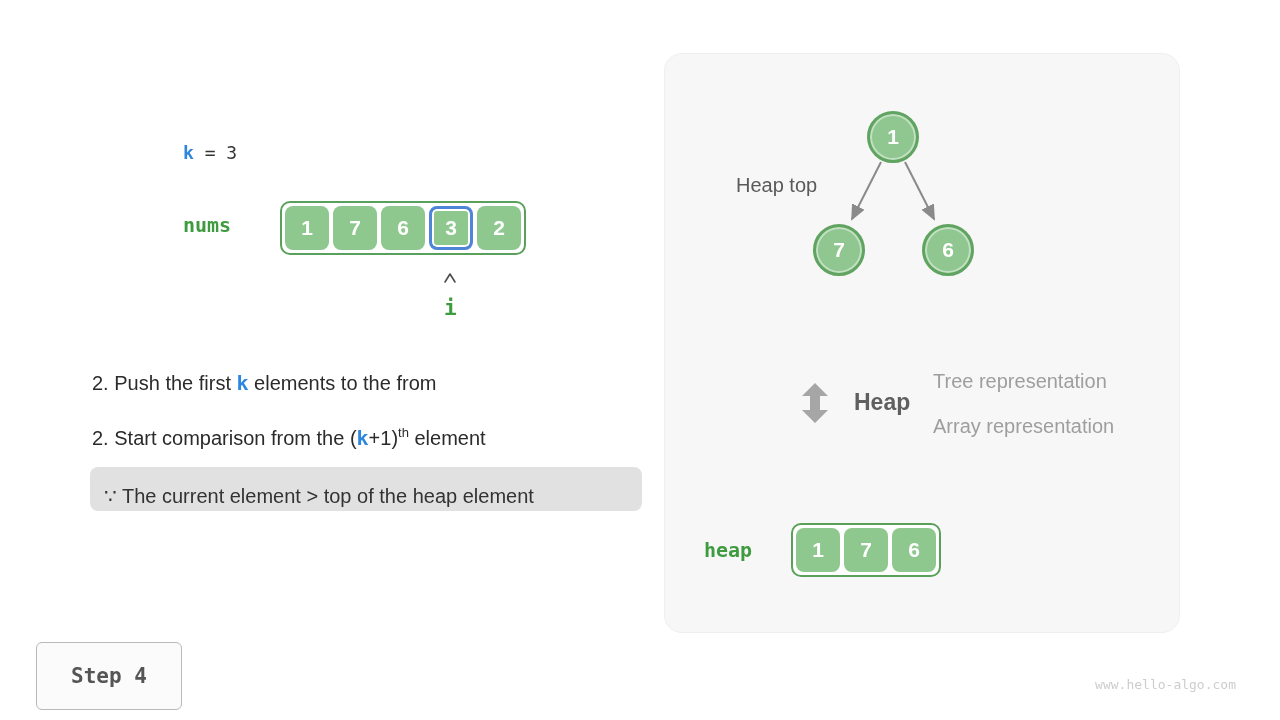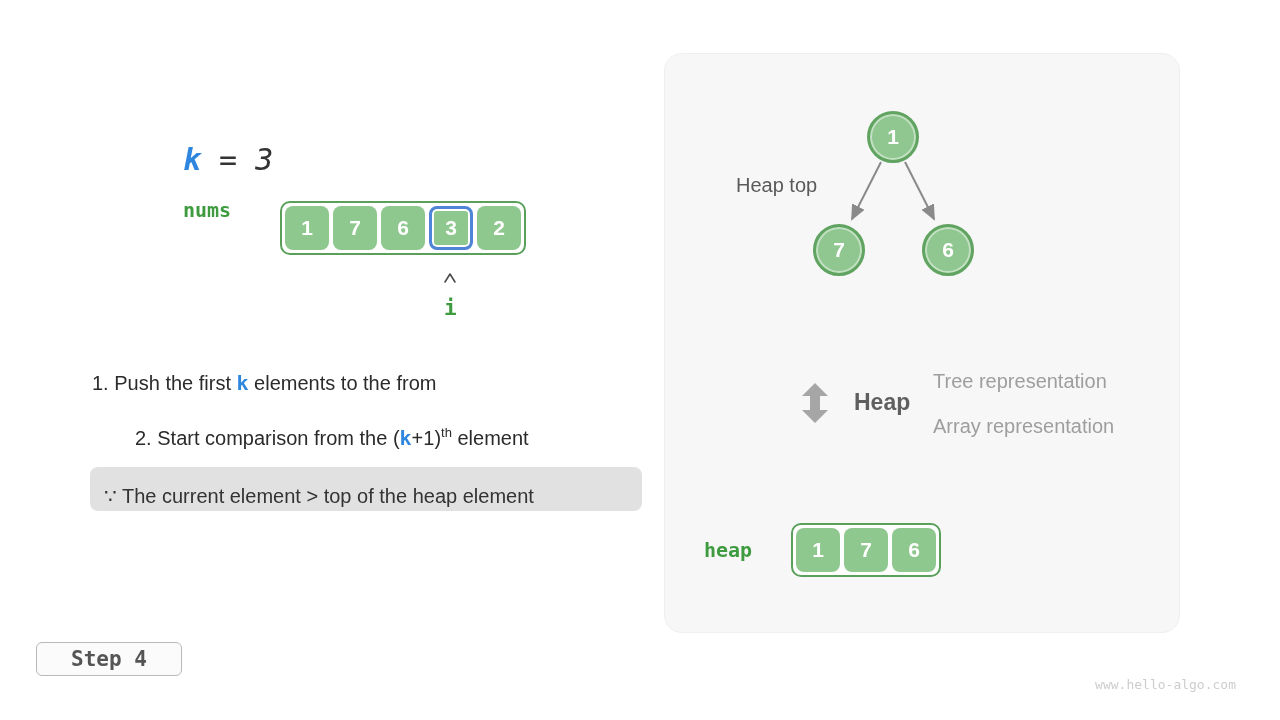--- a/index.html
+++ b/index.html
@@ -10,29 +10,29 @@
     position:relative;
     overflow:hidden;
     color:#2e2e2e;
   }
   .abs { position:absolute; }
 
   
   .k-line {
     left:183px; top:142px;
     font-family:"DejaVu Sans Mono", monospace;
-    font-size:30px; color:#333;font-style:italic;
+    font-size:18px; color:#333;
   }
   .kblue { color:#2e86de; font-weight:bold; font-family:"DejaVu Sans Mono", monospace; }
 
   .arr-label {
     font-family:"DejaVu Sans Mono", monospace;
     font-weight:bold; font-size:20px; color:#3f9b3f;
   }
-  .nums-label { left:183px; top:198px; }
+  .nums-label { left:183px; top:213px; }
 
   .array-box {
     display:flex; gap:4px; padding:3px;
     border:2px solid #5aa05a; border-radius:10px;
     background:#ffffff;
   }
   .nums-box { left:280px; top:201px; }
   .cell {
     width:44px; height:44px; border-radius:8px;
     background:#8fc88f;
@@ -46,21 +46,21 @@
 
   .caret { left:442px; top:270px; }
   .i-label {
     left:444px; top:296px;
     font-family:"DejaVu Sans Mono", monospace;
     font-weight:bold; font-size:21px; color:#3f9b3f;
   }
 
   .line { font-size:20px; color:#2b2b2b; white-space:nowrap; }
   .line1 { left:92px; top:371px; }
-  .line2 { left:92px; top:425px;margin-left:43px; }
+  .line2 { left:92px; top:425px; }
   .sup { font-size:13px; vertical-align:super; }
 
   .note {
     left:90px; top:467px; width:552px; height:44px;
     background:#e1e1e1; border-radius:8px;
     display:flex; align-items:center;
     padding:14px 16px 0 14px;
     font-size:20px; color:#333;
     white-space:nowrap;
   }
@@ -93,21 +93,21 @@
   }
   .legend-line { font-size:20px; color:#9e9e9e; white-space:nowrap; }
   .legend-line1 { left:268px; top:316px; }
   .legend-line2 { left:268px; top:361px; }
 
   .heap-label { left:39px; top:484px; }
   .heap-box { left:126px; top:469px; }
 
   
   .step-box {
-    left:36px; top:642px; width:146px; height:34px;
+    left:36px; top:642px; width:146px; height:68px;
     background:#fbfbfb; border:1px solid #b9b9b9; border-radius:6px;
     display:flex; align-items:center; justify-content:center;
     font-family:"DejaVu Sans Mono", monospace;
     font-weight:bold; font-size:21px; color:#555;
   }
   .watermark {
     right:44px; top:677px;
     font-family:"DejaVu Sans Mono", monospace;
     font-size:13px; color:#cdcdcd;margin-left:16px;
   }
@@ -131,21 +131,21 @@
   </div>
 
   <div class="abs caret">
     <svg width="16" height="12" viewBox="0 0 16 12">
         <polyline points="3,10 8,2 13,10" fill="none" stroke="#4a4a4a" stroke-width="1.6" stroke-linecap="round" stroke-linejoin="round"></polyline>
       </svg>
   </div>
   <div class="abs i-label">i</div>
 
   <p class="abs line line1">
-    <span>1. Push the first </span><span class="kblue">k</span><span> elements to the from</span>
+    <span>2. Push the first </span><span class="kblue">k</span><span> elements to the from</span>
   </p>
   <p class="abs line line2">
     <span>2. Start comparison from the (</span><span class="kblue">k</span><span>+1)</span><sup class="sup">th</sup><span> element</span>
   </p>
 
   <div class="abs note">
     <span>∵ The current element &gt; top of the heap element</span>
   </div>
 
   <div class="abs panel">

